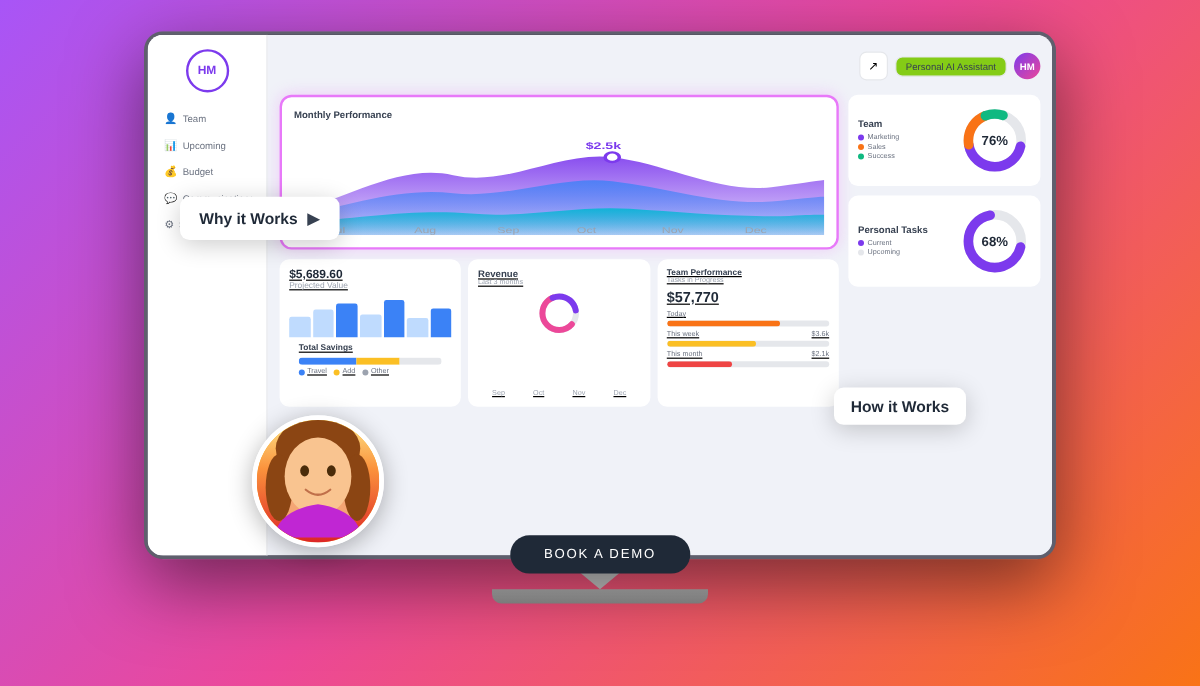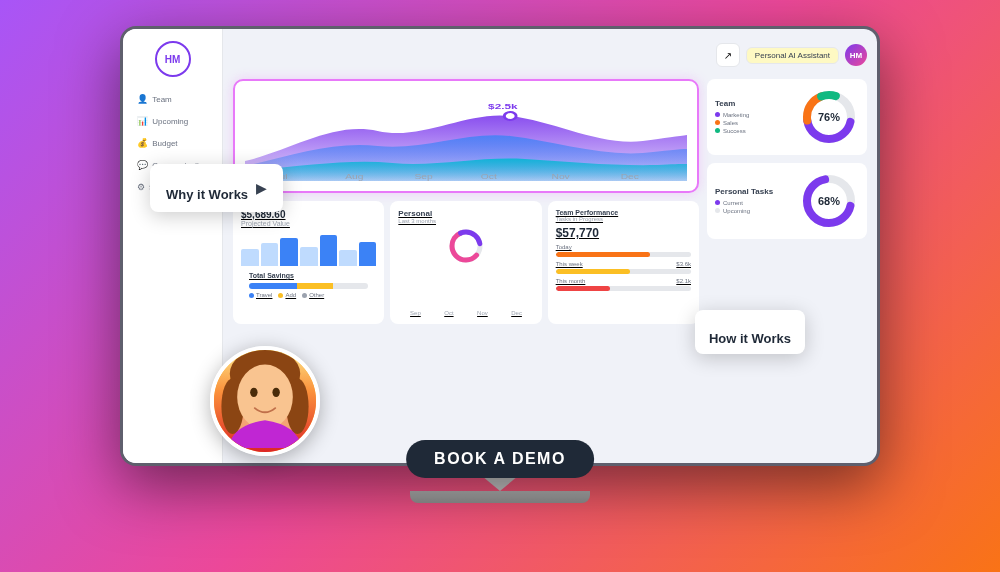--- a/index.html
+++ b/index.html
@@ -116,21 +116,21 @@
       border: 1px solid #e5e7eb;
       background: white;
       display: flex;
       align-items: center;
       justify-content: center;
       font-size: 10px;
       cursor: pointer;
     }
 
     .ai-btn {
-      background: #fef9c3;
+      background: #84cc16;
       border: 1px solid #e5e7eb;
       border-radius: 6px;
       padding: 3px 8px;
       font-size: 8px;
       color: #374151;
       cursor: pointer;
     }
 
     .avatar-sm {
       width: 22px;
@@ -338,21 +338,20 @@
       align-items: center;
       gap: 8px;
       z-index: 10;
       white-space: nowrap;
     }
 
     .tooltip-text {
       font-size: 13px;
       font-weight: 600;
       color: #1f2937;
-      margin-top: 13px;
     }
 
     
     .person-avatar {
       position: absolute;
       left: 120px;
       bottom: 90px;
       width: 110px;
       height: 110px;
       border-radius: 50%;
@@ -377,22 +376,22 @@
     .book-demo {
       position: absolute;
       bottom: 68px;
       left: 50%;
       transform: translateX(-50%);
       background: #1f2937;
       color: white;
       border: none;
       border-radius: 20px;
       padding: 10px 28px;
-      font-size: 16px;
-      font-weight: 700;
+      font-size: 11px;
+      font-weight: 400;
       letter-spacing: 1.5px;
       cursor: pointer;
       z-index: 10;
     }
 
     .total-savings-card {
       background: white;
       border-radius: 8px;
       padding: 6px 8px;
     }
@@ -479,20 +478,21 @@
           </div>
           <button class="ai-btn">Personal AI Assistant</button>
           <div class="avatar-sm">HM</div>
         </div>
 
         <div class="content-grid">
 
           <div class="left-col">
 
             <div class="chart-card">
+              <div class="card-title">Monthly Performance</div>
               <div class="chart-area">
                 <svg class="chart-svg" viewBox="0 0 300 90" preserveAspectRatio="none">
 
                   <defs>
                     <linearGradient id="blueGrad" x1="0" y1="0" x2="0" y2="1">
                       <stop offset="0%" stop-color="#3b82f6" stop-opacity="0.8"></stop>
                       <stop offset="100%" stop-color="#3b82f6" stop-opacity="0.1"></stop>
                     </linearGradient>
                     <linearGradient id="tealGrad" x1="0" y1="0" x2="0" y2="1">
                       <stop offset="0%" stop-color="#06b6d4" stop-opacity="0.9"></stop>
@@ -554,21 +554,21 @@
                       <span style="width:5px;height:5px;background:#fbbf24;border-radius:50%;display:inline-block;"></span>Add
                     </span>
                     <span style="font-size:6px;color:#6b7280;display:flex;align-items:center;gap:2px;">
                       <span style="width:5px;height:5px;background:#9ca3af;border-radius:50%;display:inline-block;"></span>Other
                     </span>
                   </div>
                 </div>
               </div>
 
               <div class="revenue-card metric-card">
-                <div style="font-size:8px;font-weight:600;color:#374151;">Personal</div>
+                <div style="font-size:8px;font-weight:600;color:#374151;">Revenue</div>
                 <div style="font-size:6px;color:#9ca3af;margin-bottom:4px;">Last 3 months</div>
 
                 <div style="display:flex;justify-content:center;margin-bottom:4px;">
                   <svg width="36" height="36" viewBox="0 0 36 36">
                     <circle cx="18" cy="18" r="14" fill="none" stroke="#e5e7eb" stroke-width="5"></circle>
                     <circle cx="18" cy="18" r="14" fill="none" stroke="#ec4899" stroke-width="5" stroke-dasharray="50 38" stroke-dashoffset="-10" stroke-linecap="round"></circle>
                     <circle cx="18" cy="18" r="14" fill="none" stroke="#7c3aed" stroke-width="5" stroke-dasharray="25 63" stroke-dashoffset="-60" stroke-linecap="round"></circle>
                   </svg>
                 </div>
 

